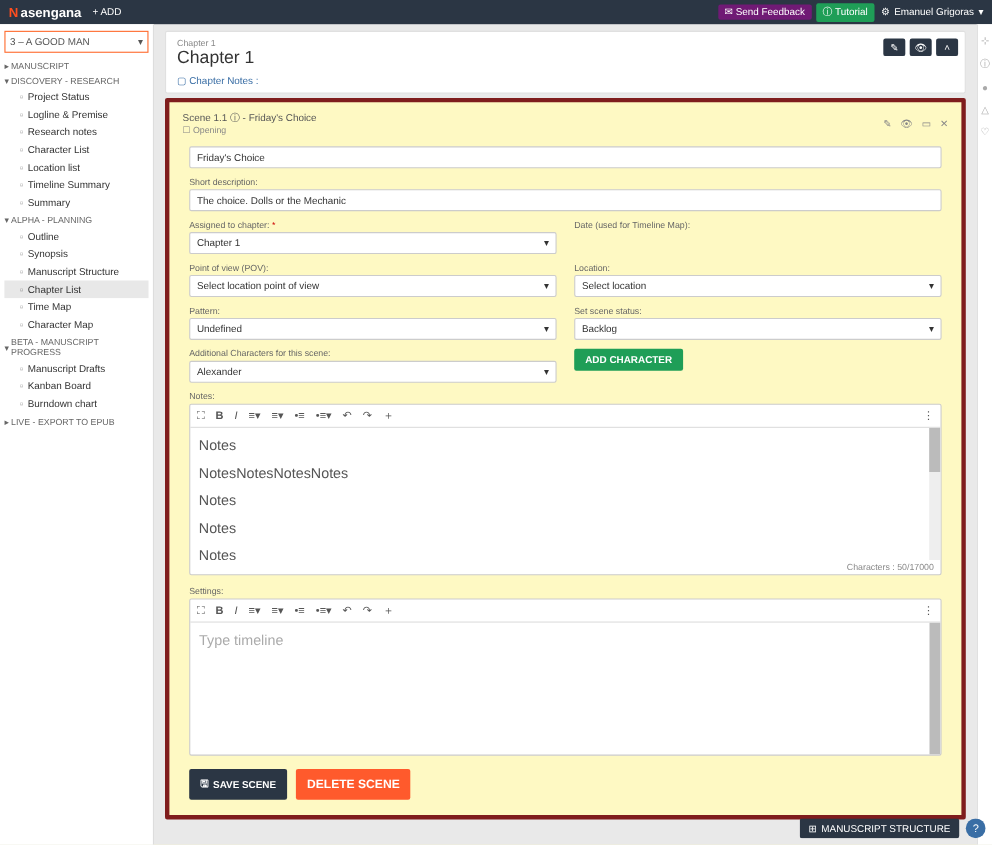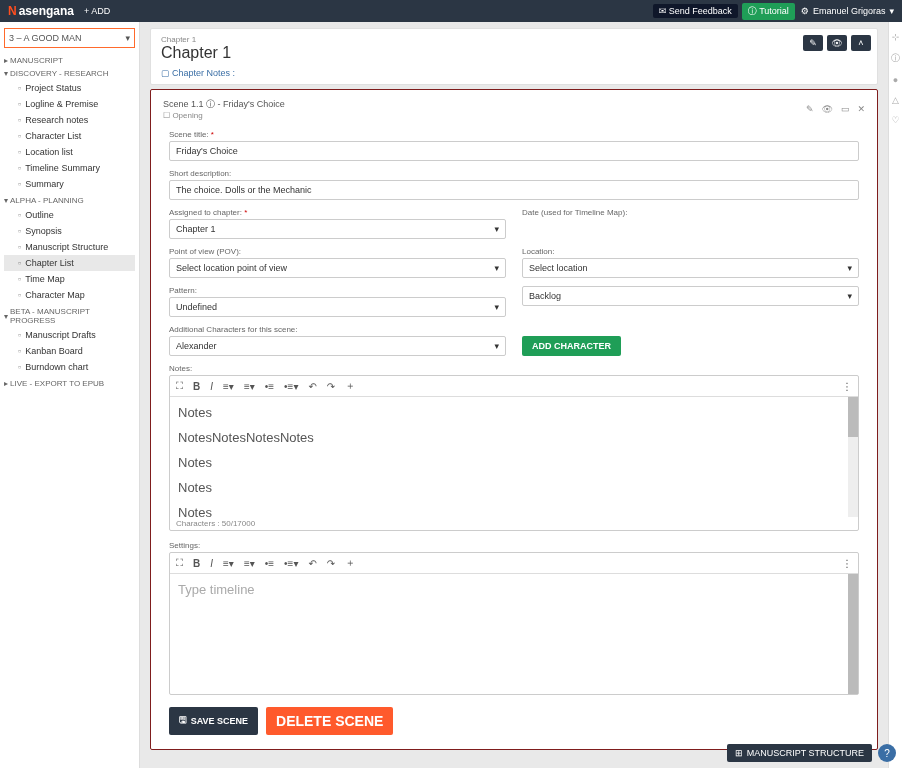--- a/index.html
+++ b/index.html
@@ -2,60 +2,60 @@
 <html><head>
 <meta charset="utf-8">
 <style>
 *{box-sizing:border-box;margin:0;padding:0;font-family:Arial,Helvetica,sans-serif}
 body{background:#e9e9e9;font-size:10px;color:#333}
 .topbar{background:#2b3644;height:22px;display:flex;align-items:center;padding:0 8px;color:#fff}
 .logo{font-weight:bold;font-size:12px;color:#fff;display:flex;align-items:center}
 .logo .n{color:#ff4e1f;font-weight:bold;margin-right:2px}
 .topbar .add{margin-left:10px;font-size:9px}
 .topbar .spacer{flex:1}
-.btn-feedback{background:#0f172a;border-radius:2px;padding:2px 6px;font-size:9px;margin-right:4px}
+.btn-feedback{background:#701a75;border-radius:2px;padding:2px 6px;font-size:9px;margin-right:4px}
 .btn-tutorial{background:#1f9e57;border-radius:2px;padding:2px 6px;font-size:9px;margin-right:6px}
 .user{font-size:9px;display:flex;align-items:center;gap:4px}
 .main{display:flex;height:calc(100vh - 22px)}
 .sidebar{width:140px;background:#fff;border-right:1px solid #ddd;padding:6px 4px;font-size:9px;overflow-y:auto}
 .project-select{width:100%;border:1px solid #ff6a2c;padding:4px;font-size:9px;color:#555;display:flex;justify-content:space-between;align-items:center;margin-bottom:8px}
 .side-section{font-size:8px;color:#666;margin:4px 0 2px;display:flex;align-items:center;gap:2px}
 .side-item{padding:3px 4px 3px 14px;font-size:9px;color:#333;cursor:pointer;display:flex;align-items:center;gap:4px}
 .side-item.active{background:#e8e8e8}
 .content{flex:1;padding:6px 10px 0 10px;overflow-y:auto;position:relative}
 .breadcrumb{font-size:8px;color:#888}
 .page-title{font-size:16px;font-weight:500;margin-bottom:4px}
 .page-head{background:#fff;border:1px solid #e0e0e0;border-radius:2px;padding:6px 10px;position:relative;margin-bottom:4px}
 .page-head .actions{position:absolute;right:6px;top:6px;display:flex;gap:4px}
 .icon-btn{background:#2b3644;color:#fff;width:20px;height:16px;border-radius:2px;display:flex;align-items:center;justify-content:center;font-size:9px}
 .chapter-notes{font-size:9px;color:#3a6ea5;margin-top:6px}
-.scene-card{background:#ffffff;border:1px solid #7f1d1d;border-radius:2px;padding:8px 12px 14px;margin-bottom:16px}
+.scene-card{background:#fef9c3;border:4px solid #7f1d1d;border-radius:2px;padding:8px 12px 14px;margin-bottom:16px}
 .scene-head{display:flex;align-items:center;gap:8px;font-size:9px;color:#555}
 .scene-head .sub{font-size:8px;color:#888;margin-top:0}
 .scene-head .right{margin-left:auto;display:flex;gap:8px;color:#888}
 .form-section{padding:10px 6px 0}
 .row{display:flex;gap:16px;margin-bottom:8px}
 .col{flex:1;display:flex;flex-direction:column}
 .lbl{font-size:8px;color:#666;margin-bottom:2px}
 .req::after{content:" *";color:#c00}
 .inp,.sel{border:1px solid #ccc;background:#fff;padding:4px 6px;font-size:9px;color:#333;border-radius:2px}
 .sel{display:flex;justify-content:space-between;align-items:center}
 .btn-green{background:#1f9e57;color:#fff;border:none;padding:5px 10px;font-size:9px;font-weight:bold;border-radius:2px;cursor:pointer}
 .editor{border:1px solid #ccc;background:#fff;border-radius:2px;margin-top:2px}
 .toolbar{border-bottom:1px solid #ddd;padding:3px 6px;display:flex;align-items:center;gap:10px;color:#555;font-size:10px}
 .toolbar .r{margin-left:auto}
 .editor-body{height:120px;padding:8px;font-size:13px;color:#555;overflow-y:auto;position:relative}
 .editor-body.tall{height:120px}
 .editor-body .line{margin-bottom:10px}
 .scrollbar{position:absolute;right:0;top:0;bottom:0;width:10px;background:#eee}
 .scrollbar .thumb{background:#bbb;width:100%;height:40px}
-.char-count{font-size:8px;color:#888;text-align:left;padding:2px 6px}
+.char-count{font-size:8px;color:#888;text-align:right;padding:2px 6px}
 .scene-actions{display:flex;gap:8px;margin-top:12px}
 .btn-dark{background:#2b3644;color:#fff;border:none;padding:6px 10px;font-size:9px;font-weight:bold;border-radius:2px;display:flex;align-items:center;gap:4px}
-.btn-red{background:#ff5a2c;color:#fff;border:none;padding:6px 10px;font-size:14px;font-weight:bold;border-radius:2px}
+.btn-red{background:#ff5a2c;color:#fff;border:none;padding:6px 10px;font-size:11px;font-weight:bold;border-radius:2px}
 .rightrail{width:14px;background:#fff;border-left:1px solid #ddd;display:flex;flex-direction:column;align-items:center;gap:10px;padding-top:10px;color:#aaa;font-size:9px}
 .bottom-fixed{position:fixed;right:6px;bottom:6px;display:flex;align-items:center;gap:6px}
 .ms-btn{background:#2b3644;color:#fff;padding:4px 8px;font-size:9px;display:flex;align-items:center;gap:4px;border-radius:2px}
 .help{width:18px;height:18px;border-radius:50%;background:#3a6ea5;color:#fff;display:flex;align-items:center;justify-content:center;font-size:10px}
 </style>
 </head>
 <body>
 
 <div class="topbar">
   <div class="logo">
@@ -122,21 +122,20 @@
           <span>✎</span>
           <span>👁</span>
           <span>▭</span>
           <span>✕</span>
         </div>
       </div>
 
       <div class="form-section">
         <div class="row">
             <div class="col">
-          <div class="lbl req">Scene title:</div>
           <input class="inp" value="Friday's Choice" style="">
         </div>
           </div>
 
         <div class="row">
             <div class="col">
           <div class="lbl">Short description:</div>
           <input class="inp" value="The choice. Dolls or the Mechanic" style="">
         </div>
           </div>
@@ -173,28 +172,29 @@
 
         <div class="row">
           <div class="col">
             <div class="lbl">Pattern:</div>
             <div class="sel">
                 <span>Undefined</span>
                 <span>▾</span>
               </div>
           </div>
           <div class="col">
+            <div class="lbl">Set scene status:</div>
             <div class="sel">
                 <span>Backlog</span>
                 <span>▾</span>
               </div>
           </div>
         </div>
 
-        <div class="row" style="align-items:flex-end">
+        <div class="row" style="align-items:flex-start">
           <div class="col">
             <div class="lbl">Additional Characters for this scene:</div>
             <div class="sel">
                 <span>Alexander</span>
                 <span>▾</span>
               </div>
           </div>
           <div style="flex:1">
             <button class="btn-green">ADD CHARACTER</button>
           </div>

